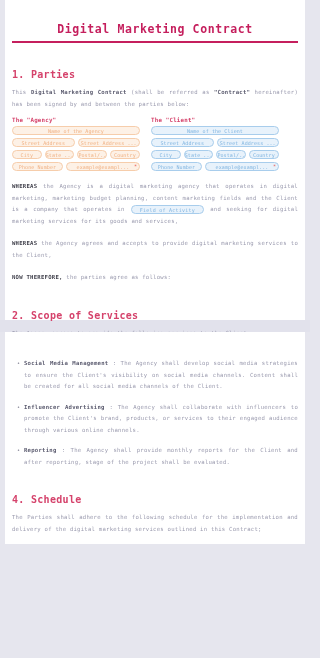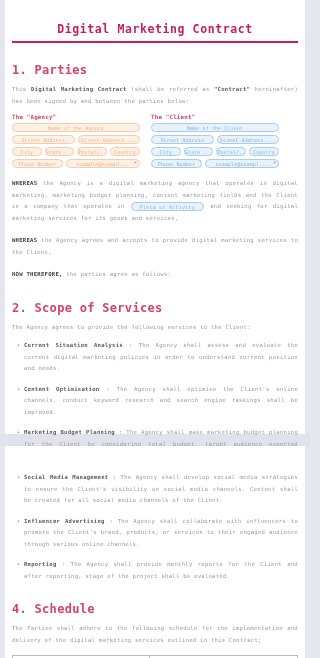--- a/index.html
+++ b/index.html
@@ -11,42 +11,42 @@
     overflow: hidden;
   }
   #root { width: 310px; height: 658px; position: relative; background: #e6e6ee; }
 
   .page {
     background: #ffffff;
     margin: 0 5px 0 5px;
     padding: 0 7px;
     position: relative;
   }
-  .page-1 { padding-top: 22px; height: 434px; }
+  .page-1 { padding-top: 22px; height: 320px; }
   .page-gap { height: 12px; background: #e2e2ec; }
   .page-2 { padding-top: 26px; height: 212px; overflow: hidden; }
 
   .doc-title {
     text-align: center;
     color: #c51f5d;
     font-weight: bold;
     font-size: 11.5px;
     letter-spacing: 0.6px;
     margin: 0 0 5px 0;
   }
   .title-rule {
     height: 2px;
     background: #c51f5d;
     margin: 0 0 10px 0;
   }
   h2.section {
     color: #d5426b;
-    font-size: 12px;
+    font-size: 10px;
     font-weight: bold;
-    margin: 20px 0 7px 0;
+    margin: 26px 0 7px 0;
     letter-spacing: 0.3px;
   }
   p.body {
     color: #9a9aae;
     font-size: 5.6px;
     line-height: 11.5px;
     margin: 0 0 7px 0;
     text-align: justify;
     letter-spacing: 0.25px;
   }

